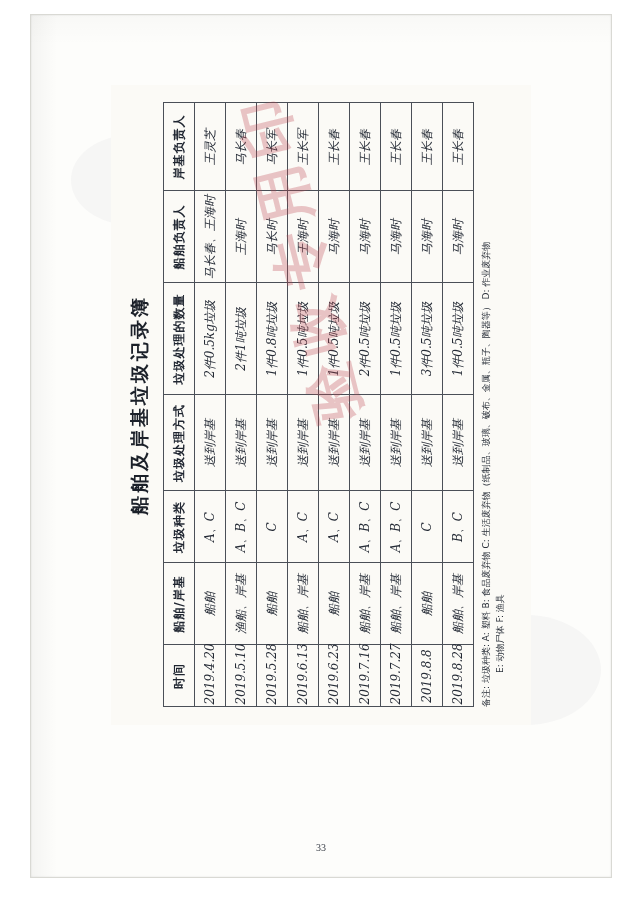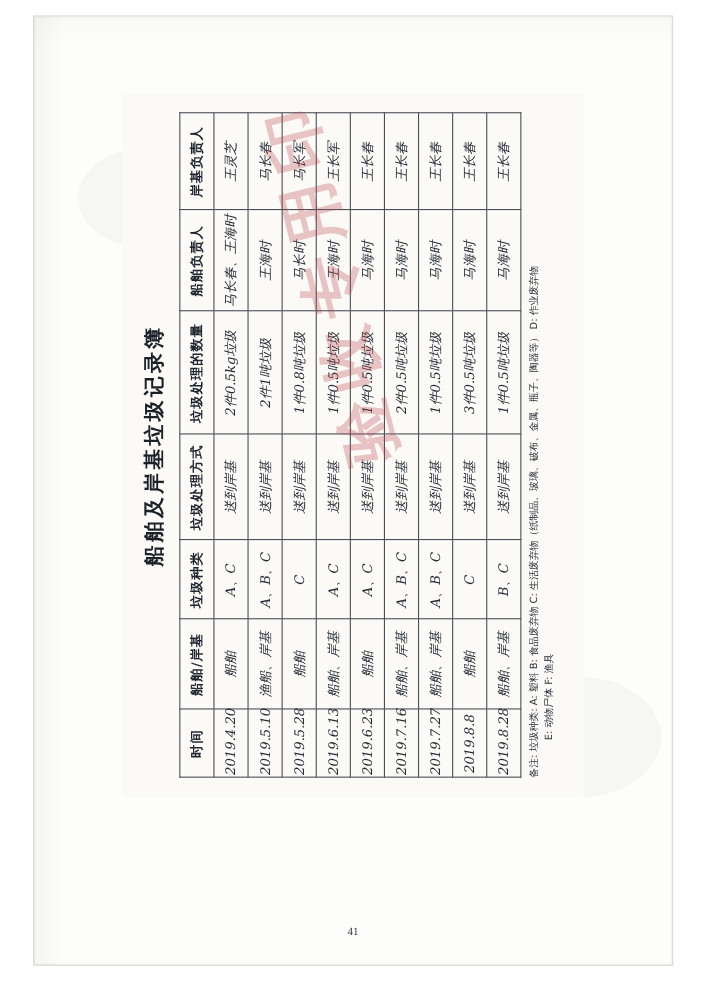--- a/index.html
+++ b/index.html
@@ -271,14 +271,14 @@
 
       <div class="notes">
         <div class="line1">备注: 垃圾种类: A: 塑料   B: 食品废弃物   C: 生活废弃物（纸制品、玻璃、破布、金属、瓶子、陶器等）   D: 作业废弃物</div>
         <div class="line2">E: 动物尸体   F: 渔具</div>
       </div>
 
       <div id="stamp">验收专用印</div>
     </div>
   </div>
 
-  <div id="page-number">41</div>
+  <div id="page-number">33</div>
 </div>
 
 </body></html>

